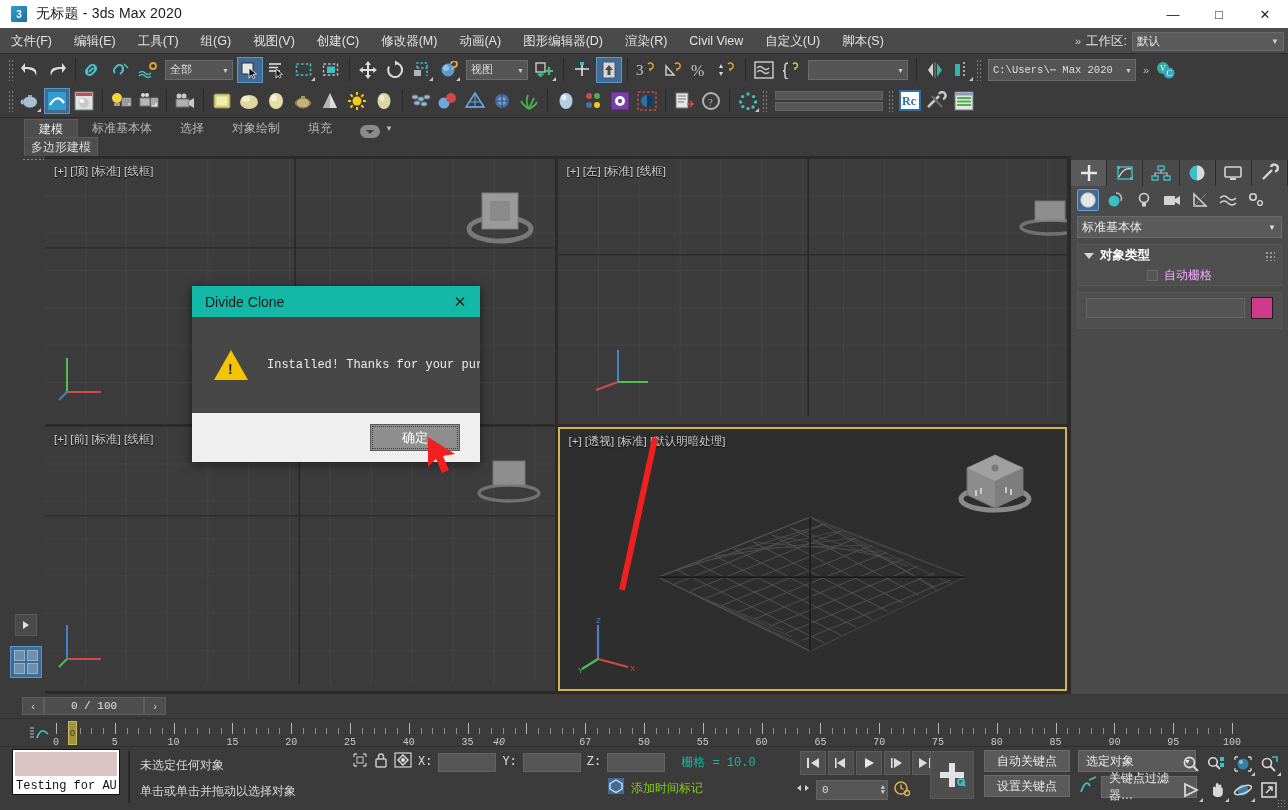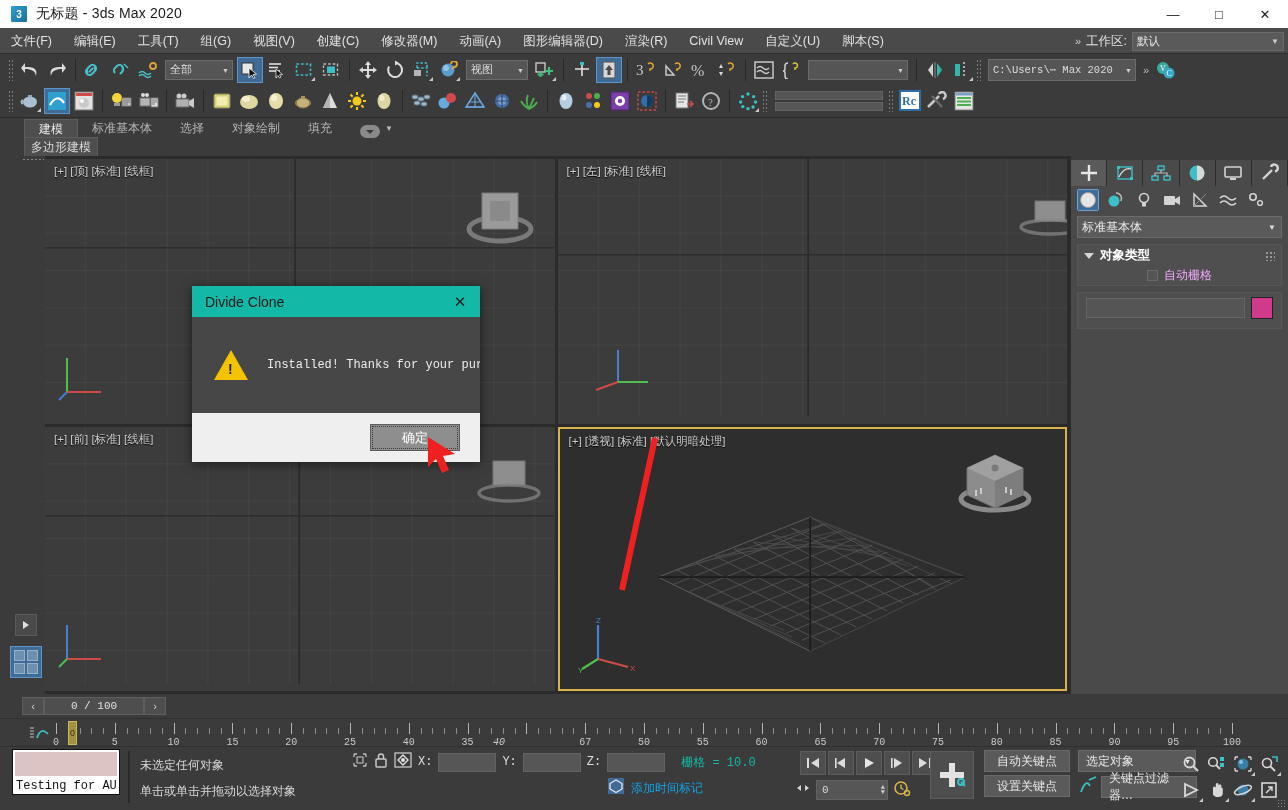--- a/index.html
+++ b/index.html
@@ -222,21 +222,21 @@
     padding: 1px 3px; white-space: nowrap; overflow: hidden;
   }
   .status-bracket { position: absolute; left: 128px; top: 4px; width: 3px; height: 52px; border-left: 2px solid #2a2a2a; }
   .status-msgs { position: absolute; left: 140px; top: 5px; }
   .status-msgs div { font-size: 12px; color: #d8d8d8; height: 26px; line-height: 26px; }
   .coord-area { position: absolute; left: 352px; top: 4px; display: flex; flex-direction: column; gap: 4px; }
   .coord-row { display: flex; align-items: center; gap: 6px; height: 22px; }
   .coord-lbl { font-size: 12px; color: #dcdcdc; font-family: "Liberation Mono", monospace; }
   .coord-fld { width: 58px; height: 19px; background: #565656; border: 1px solid #636363; }
   .grid-text { font-size: 12px; color: #14b8a6; font-family: "Liberation Mono", monospace; white-space: nowrap; }
-  .addkey-text { font-size: 12px; color: #0ea5e9; white-space: nowrap; }
+  .addkey-text { font-size: 12px; color: #84cc16; white-space: nowrap; }
   .playgroup { position: absolute; left: 800px; top: 4px; display: flex; gap: 2px; align-items: center; }
   .pbtn {
     width: 26px; height: 24px; background: #4e4e4e; border: 1px solid #5c5c5c;
     display: flex; align-items: center; justify-content: center;
   }
   .keygroup { position: absolute; left: 930px; top: 3px; display: flex; flex-direction: column; gap: 3px; }
   .kbtn {
     height: 22px; background: #5a5a5a; border: 1px solid #6a6a6a; font-size: 12px; color: #e8e8e8;
     display: flex; align-items: center; justify-content: center; padding: 0 7px;
   }

